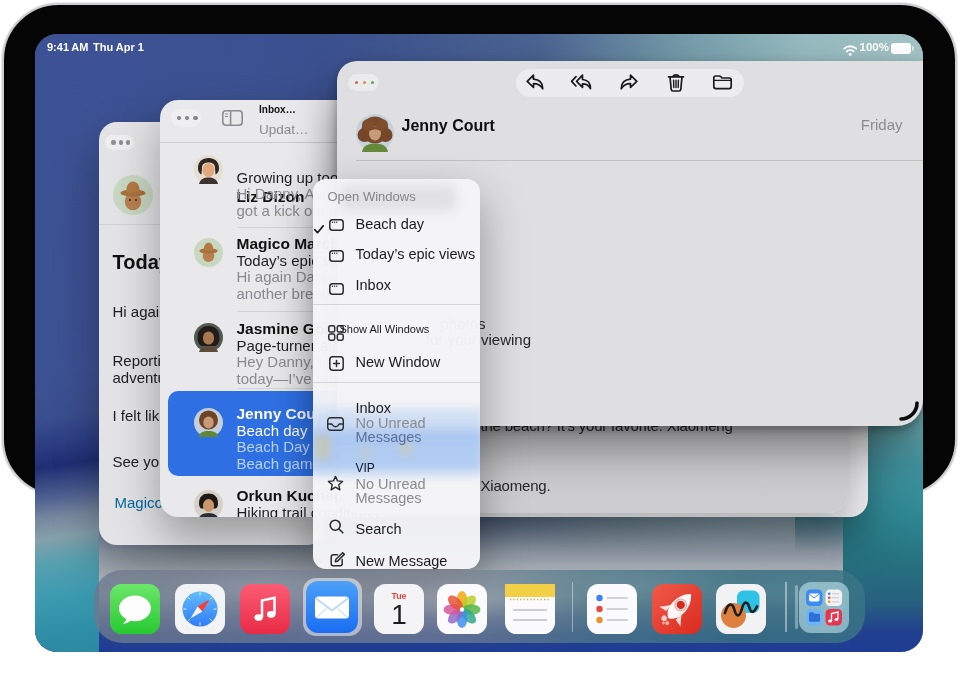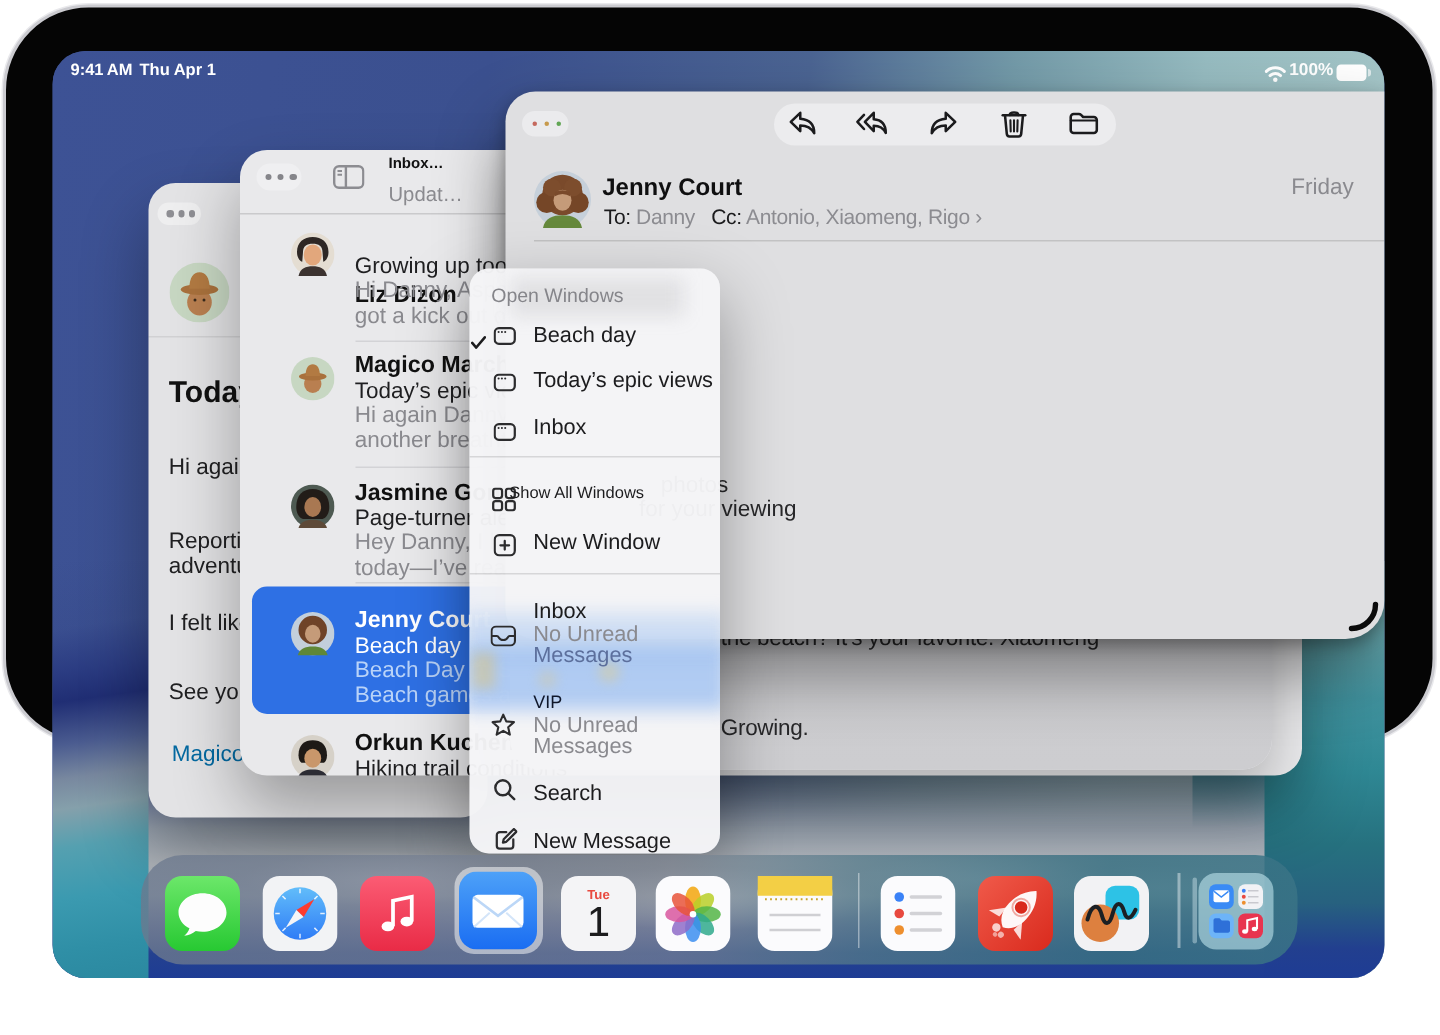--- a/index.html
+++ b/index.html
@@ -157,21 +157,21 @@
             <path d="M4.5,29 C5.5,24.5 9.5,23 14.5,23 C19.5,23 23.5,24.5 24.5,29 Z" fill="#2c2c34"></path>
           </svg>
     </div>
     <div class="abs nowrap" style="left:77px;top:387px;font-size:15.5px;font-weight:700;color:#111;">Orkun Kuchen</div>
     <div class="abs nowrap" style="left:77px;top:403.8px;font-size:15px;color:#1f1f21;">Hiking trail conditions</div>
   </div>
 
   <div class="win" id="winC" style="left:305px;top:63.5px;width:508px;height:416px;border-radius:20px;
        background:linear-gradient(180deg,#c6c6c9,#cdcdd0);box-shadow:0 16px 34px rgba(0,0,0,.24);overflow:hidden;">
     <div class="abs nowrap" style="left:141px;top:320px;font-size:15px;letter-spacing:-0.2px;color:#28282a;">the beach? It’s your favorite. Xiaomeng</div>
-    <div class="abs nowrap" style="left:141px;top:379.5px;font-size:15px;letter-spacing:-0.2px;color:#28282a;">Growing.</div>
+    <div class="abs nowrap" style="left:141px;top:379.5px;font-size:15px;letter-spacing:-0.2px;color:#28282a;">Xiaomeng.</div>
   </div>
 
   <div class="win" id="winD" style="left:302px;top:27.5px;width:586px;height:365px;border-radius:20px 0 26px 20px;
        background:#dfdfe1;box-shadow:0 4px 10px rgba(0,0,0,.28), 0 22px 45px rgba(0,0,0,.42);">
     <div class="abs" style="left:11.6px;top:13.3px;width:30.5px;height:16.5px;border-radius:8.5px;background:#ebebed;"></div>
     <div class="abs" style="left:18.2px;top:19.7px;width:3.7px;height:3.7px;border-radius:50%;background:#c5695e;"></div>
     <div class="abs" style="left:26.2px;top:19.7px;width:3.7px;height:3.7px;border-radius:50%;background:#c79a4d;"></div>
     <div class="abs" style="left:34.2px;top:19.7px;width:3.7px;height:3.7px;border-radius:50%;background:#62a655;"></div>
 
     <div class="abs" style="left:179px;top:7.5px;width:228px;height:28px;border-radius:14px;background:#ececee;"></div>
@@ -214,21 +214,20 @@
             <circle cx="8.5" cy="21" r="7" fill="#754627"></circle>
             <circle cx="29.5" cy="21" r="7" fill="#754627"></circle>
             <circle cx="12" cy="11" r="6" fill="#7d4d2d"></circle>
             <circle cx="26" cy="11" r="6" fill="#7d4d2d"></circle>
             <ellipse cx="19" cy="19.5" rx="6" ry="7" fill="#c59b79"></ellipse>
             <path d="M13.5,17 Q19,13.5 24.5,17 L24,14 Q19,11.5 14,14 Z" fill="#7a4a2b"></path>
             <path d="M6,38 C7,31.5 12.5,29.5 19,29.5 C25.5,29.5 31,31.5 32,38 Z" fill="#66893c"></path>
           </svg>
     </div>
     <div class="abs nowrap" style="left:65px;top:55.5px;font-size:16px;font-weight:700;color:#0f0f10;">Jenny Court</div>
-    <div class="abs nowrap" style="left:66px;top:74.5px;font-size:14px;letter-spacing:-0.25px;color:#1b1b1d;">To: <span style="color:#8c8c91;">Danny</span>&nbsp;&nbsp; Cc: <span style="color:#8c8c91;">Antonio, Xiaomeng, Rigo ›</span></div>
     <div class="abs nowrap" style="right:20px;top:55px;font-size:15px;color:#8a8a8f;">Friday</div>
     <div class="abs" style="left:19px;top:98.5px;width:567px;height:1px;background:rgba(0,0,0,.13);"></div>
 
     <div class="abs nowrap" style="right:437px;top:254px;font-size:15px;color:#28282a;">photos</div>
     <div class="abs nowrap" style="right:391.5px;top:270px;font-size:15px;color:#28282a;">for your viewing</div>
 
     <div class="abs" style="left:544px;top:322px;width:40px;height:40px;">
       <svg width="40" height="40" viewBox="0 0 40 40" fill="none">
         <path d="M20,36 A16,16 0 0 0 36,20" stroke="#0b0b0b" stroke-width="3.6" stroke-linecap="round"></path>
       </svg>

